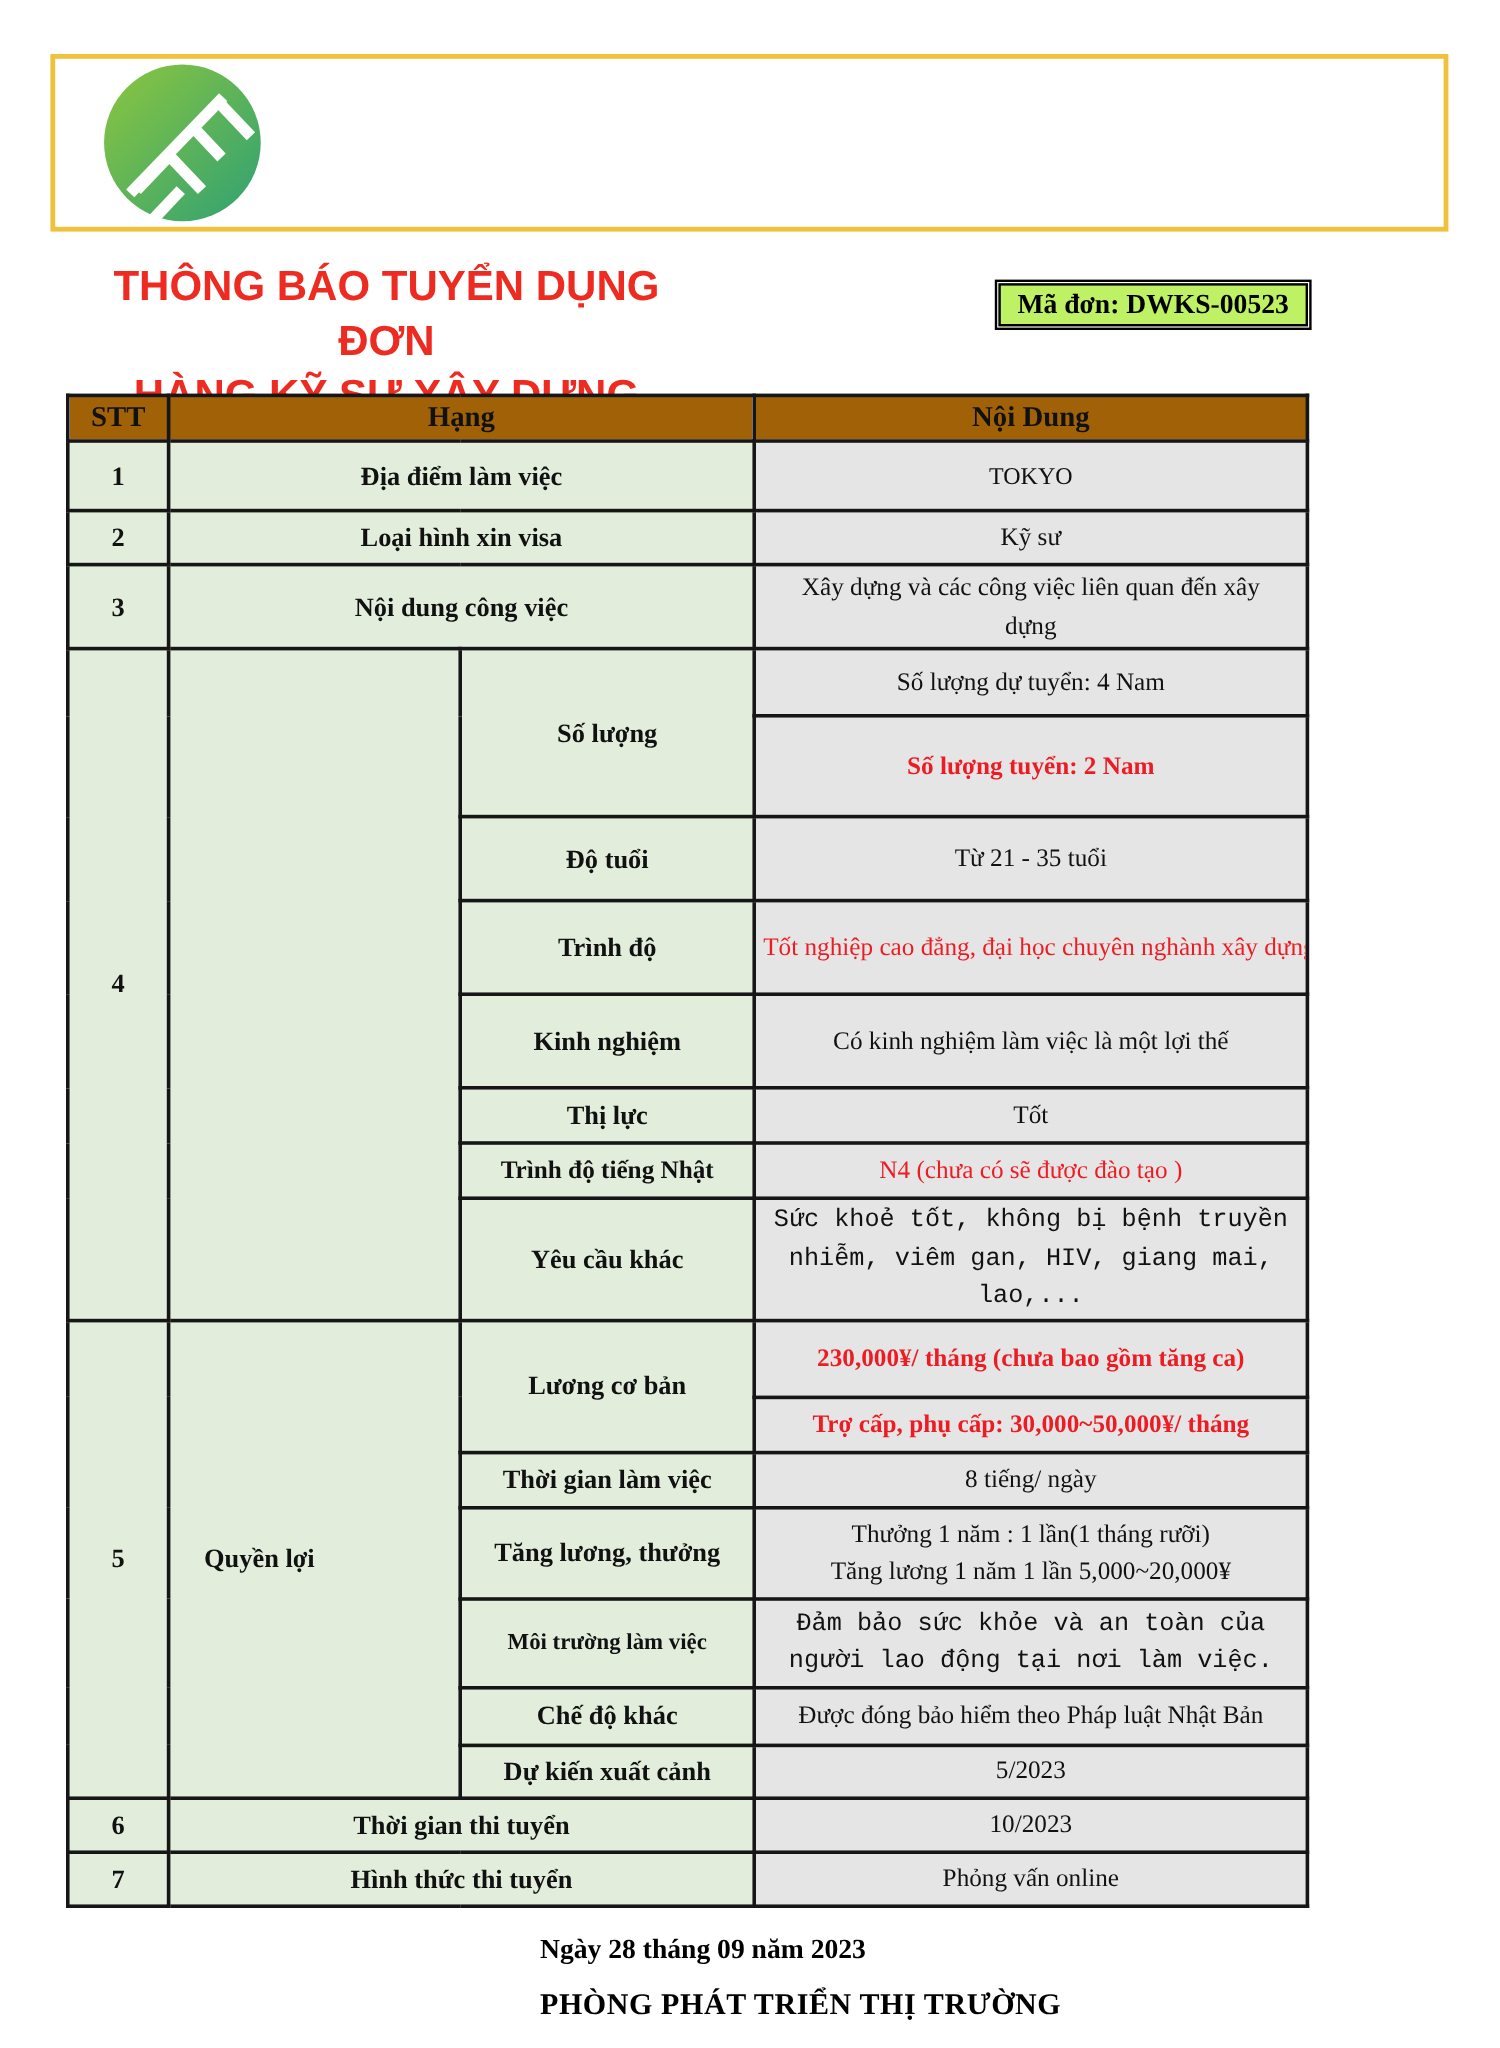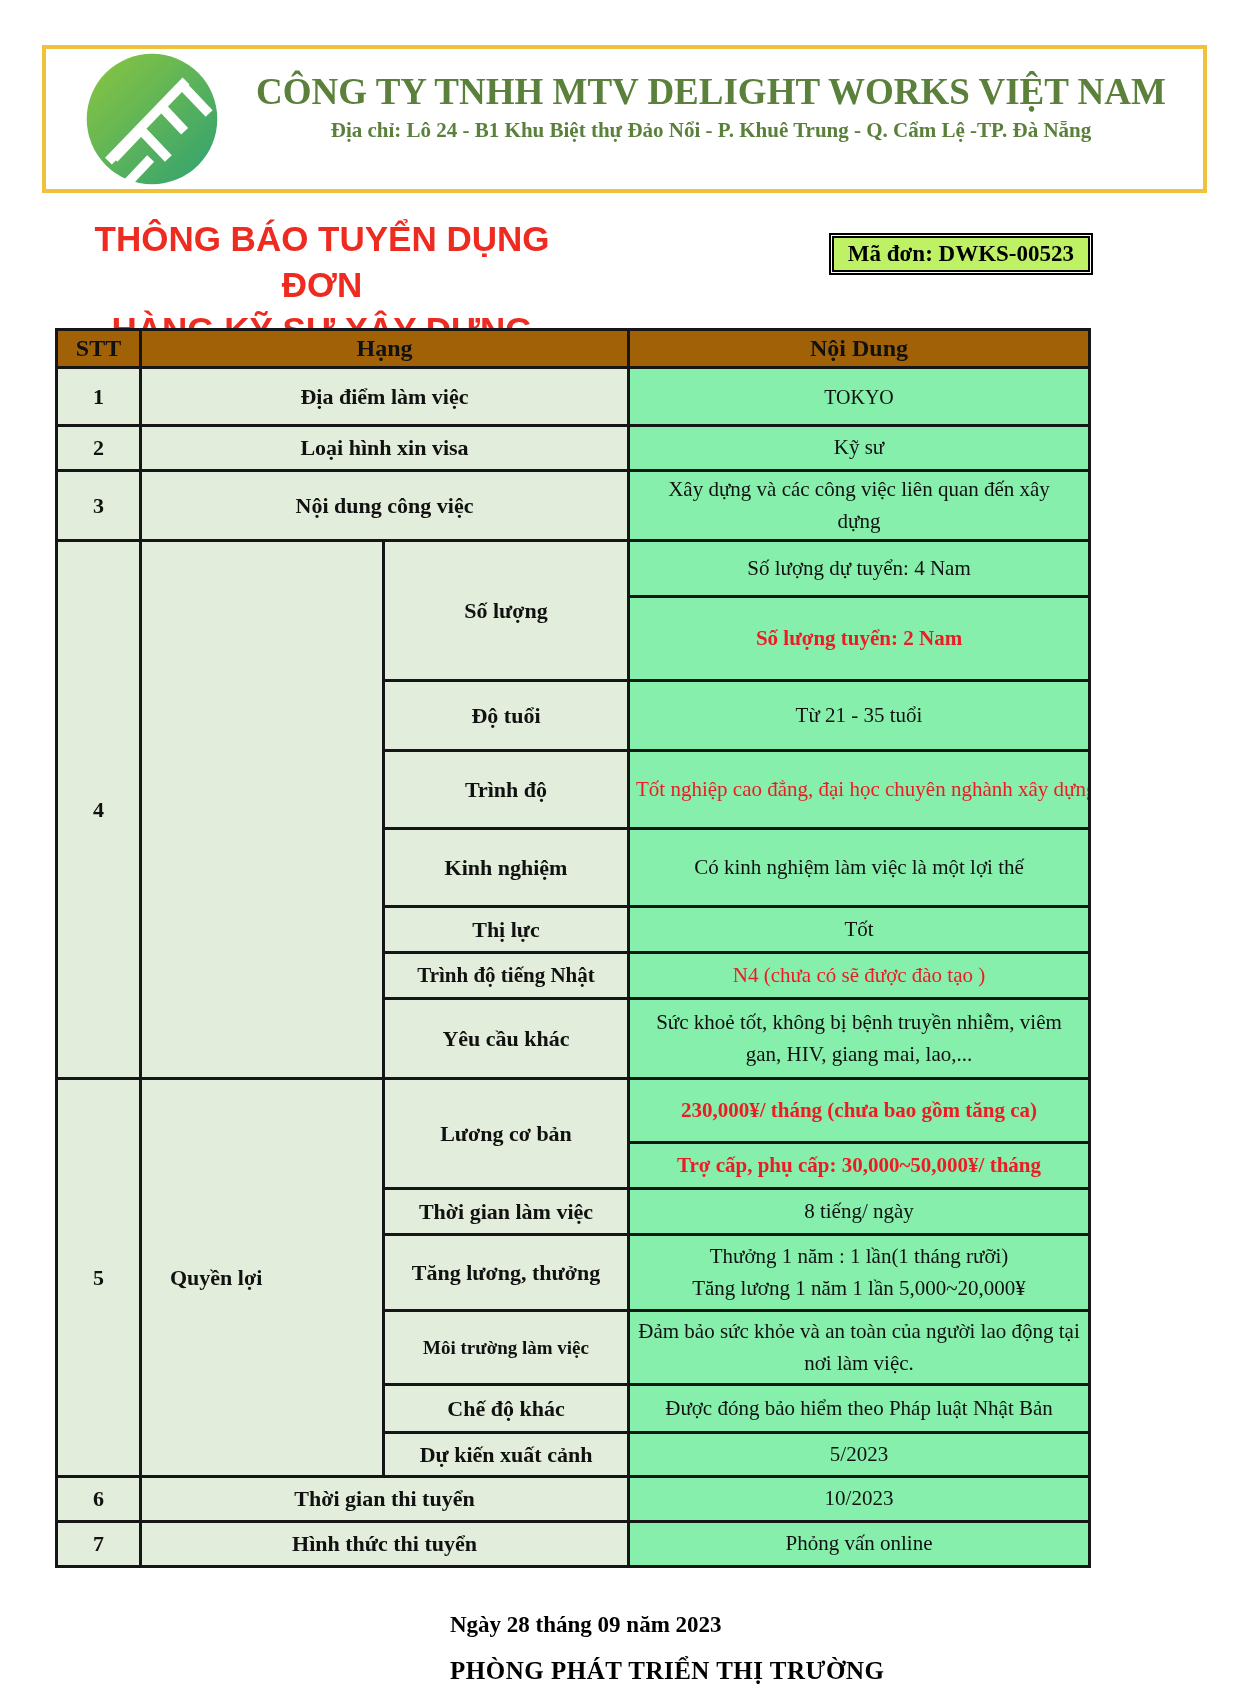--- a/index.html
+++ b/index.html
@@ -28,22 +28,22 @@
   .main-table col.c-stt{width:84px;}
   .main-table col.c-grp{width:243px;}
   .main-table col.c-lbl{width:245px;}
   .main-table col.c-content{width:461px;}
   .main-table th,.main-table td{border:3px solid #161616;text-align:center;vertical-align:middle;
     padding:2px 6px;box-sizing:border-box;overflow:hidden;}
   .main-table th{background:#a16207;font-size:24px;font-weight:bold;}
   .green{background:#e2eedb;}
   .stt{font-weight:bold;font-size:22px;}
   .lbl{font-weight:bold;font-size:22px;line-height:1.25;}
-  .content{font-size:21px;line-height:1.5;background:#86efac;}
-  .content .inner{max-width:455px;margin:0 auto;}
+  .content{font-size:21px;line-height:1.5;background:#e5e5e5;}
+  .content .inner{max-width:455px;margin:0 auto;font-family:Liberation Mono, monospace;}
   .content .inner-narrow{max-width:390px;margin:0 auto;}
   .red{color:#ed1c24;}
   .bold{font-weight:bold;}
   .v-top{vertical-align:top;padding-top:9px;}
   .nowrap{white-space:nowrap;padding-left:2px;padding-right:2px;}
 
   
   .footer{position:absolute;top:1612px;left:450px;width:650px;text-align:left;font-weight:bold;color:#000;}
   .footer-date{font-size:23px;}
   .footer-dept{font-size:25px;margin-top:19px;letter-spacing:0.5px;}
@@ -65,24 +65,20 @@
         <circle cx="100" cy="100" r="96" fill="url(#lg)"></circle>
         <g stroke="#ffffff" stroke-width="14" fill="none">
           <path d="M36 162 L150 44"></path>
           <path d="M146 52 L184 92"></path>
           <path d="M116 84 L148 118"></path>
           <path d="M44 158 L84 116 L124 158"></path>
           <path d="M64 194 L98 158"></path>
         </g>
       </svg>
     </div>
-    <div class="brand-text">
-      <div class="company-name">CÔNG TY TNHH MTV DELIGHT WORKS VIỆT NAM</div>
-      <div class="company-address">Địa chỉ: Lô 24 - B1 Khu Biệt thự Đảo Nổi - P. Khuê Trung - Q. Cẩm Lệ -TP. Đà Nẵng</div>
-    </div>
   </div>
 
   <div class="title-row">
     <div class="doc-title">
       <div>THÔNG BÁO TUYỂN DỤNG ĐƠN</div>
       <div>HÀNG KỸ SƯ XÂY DỰNG</div>
     </div>
     <div class="order-code">Mã đơn: DWKS-00523</div>
   </div>
 

